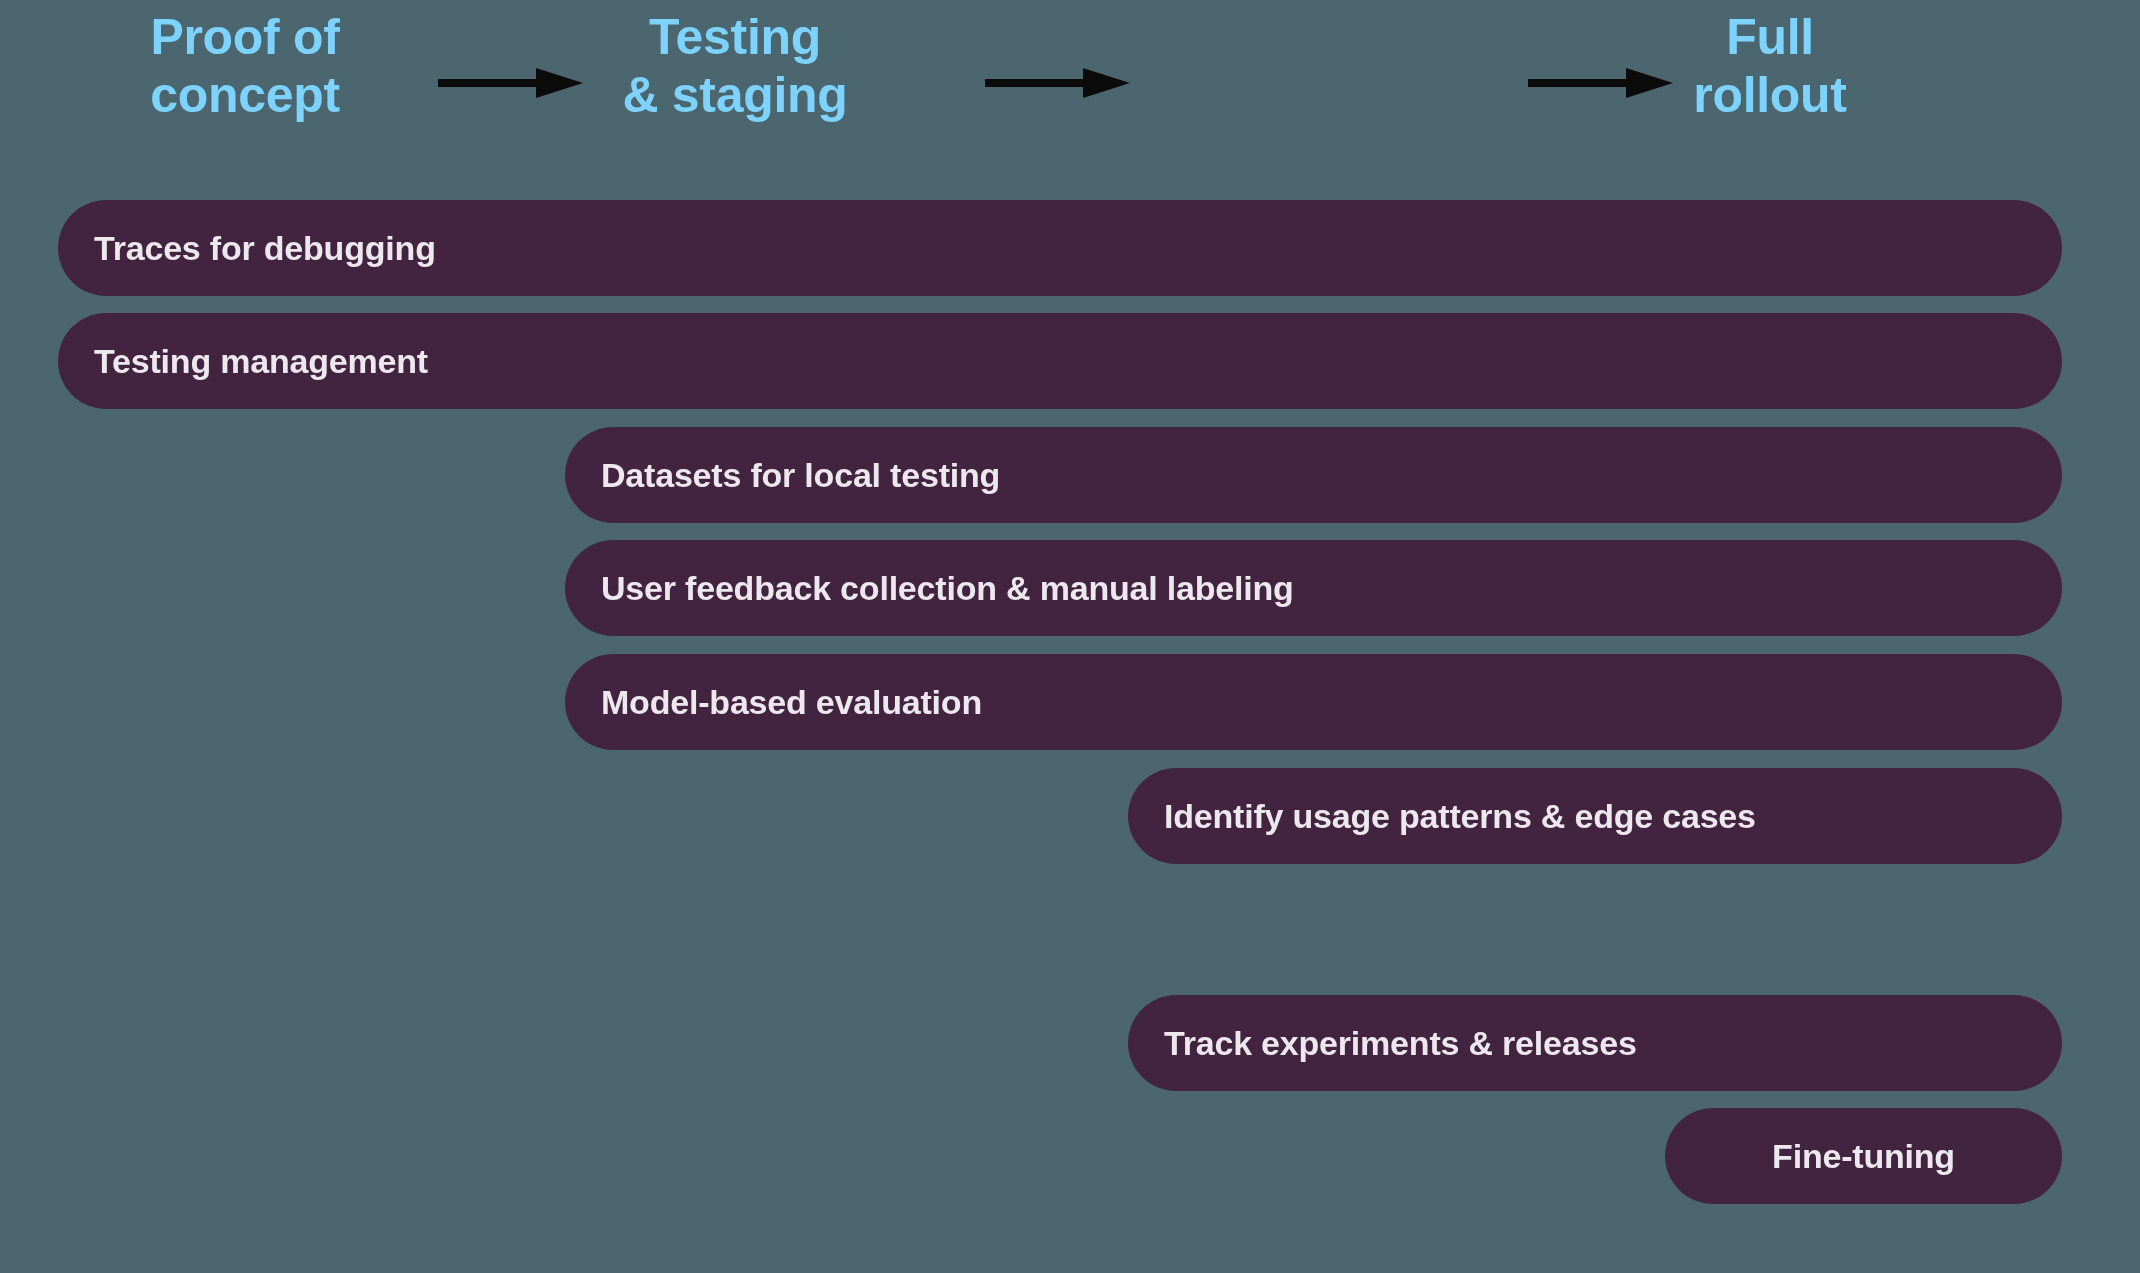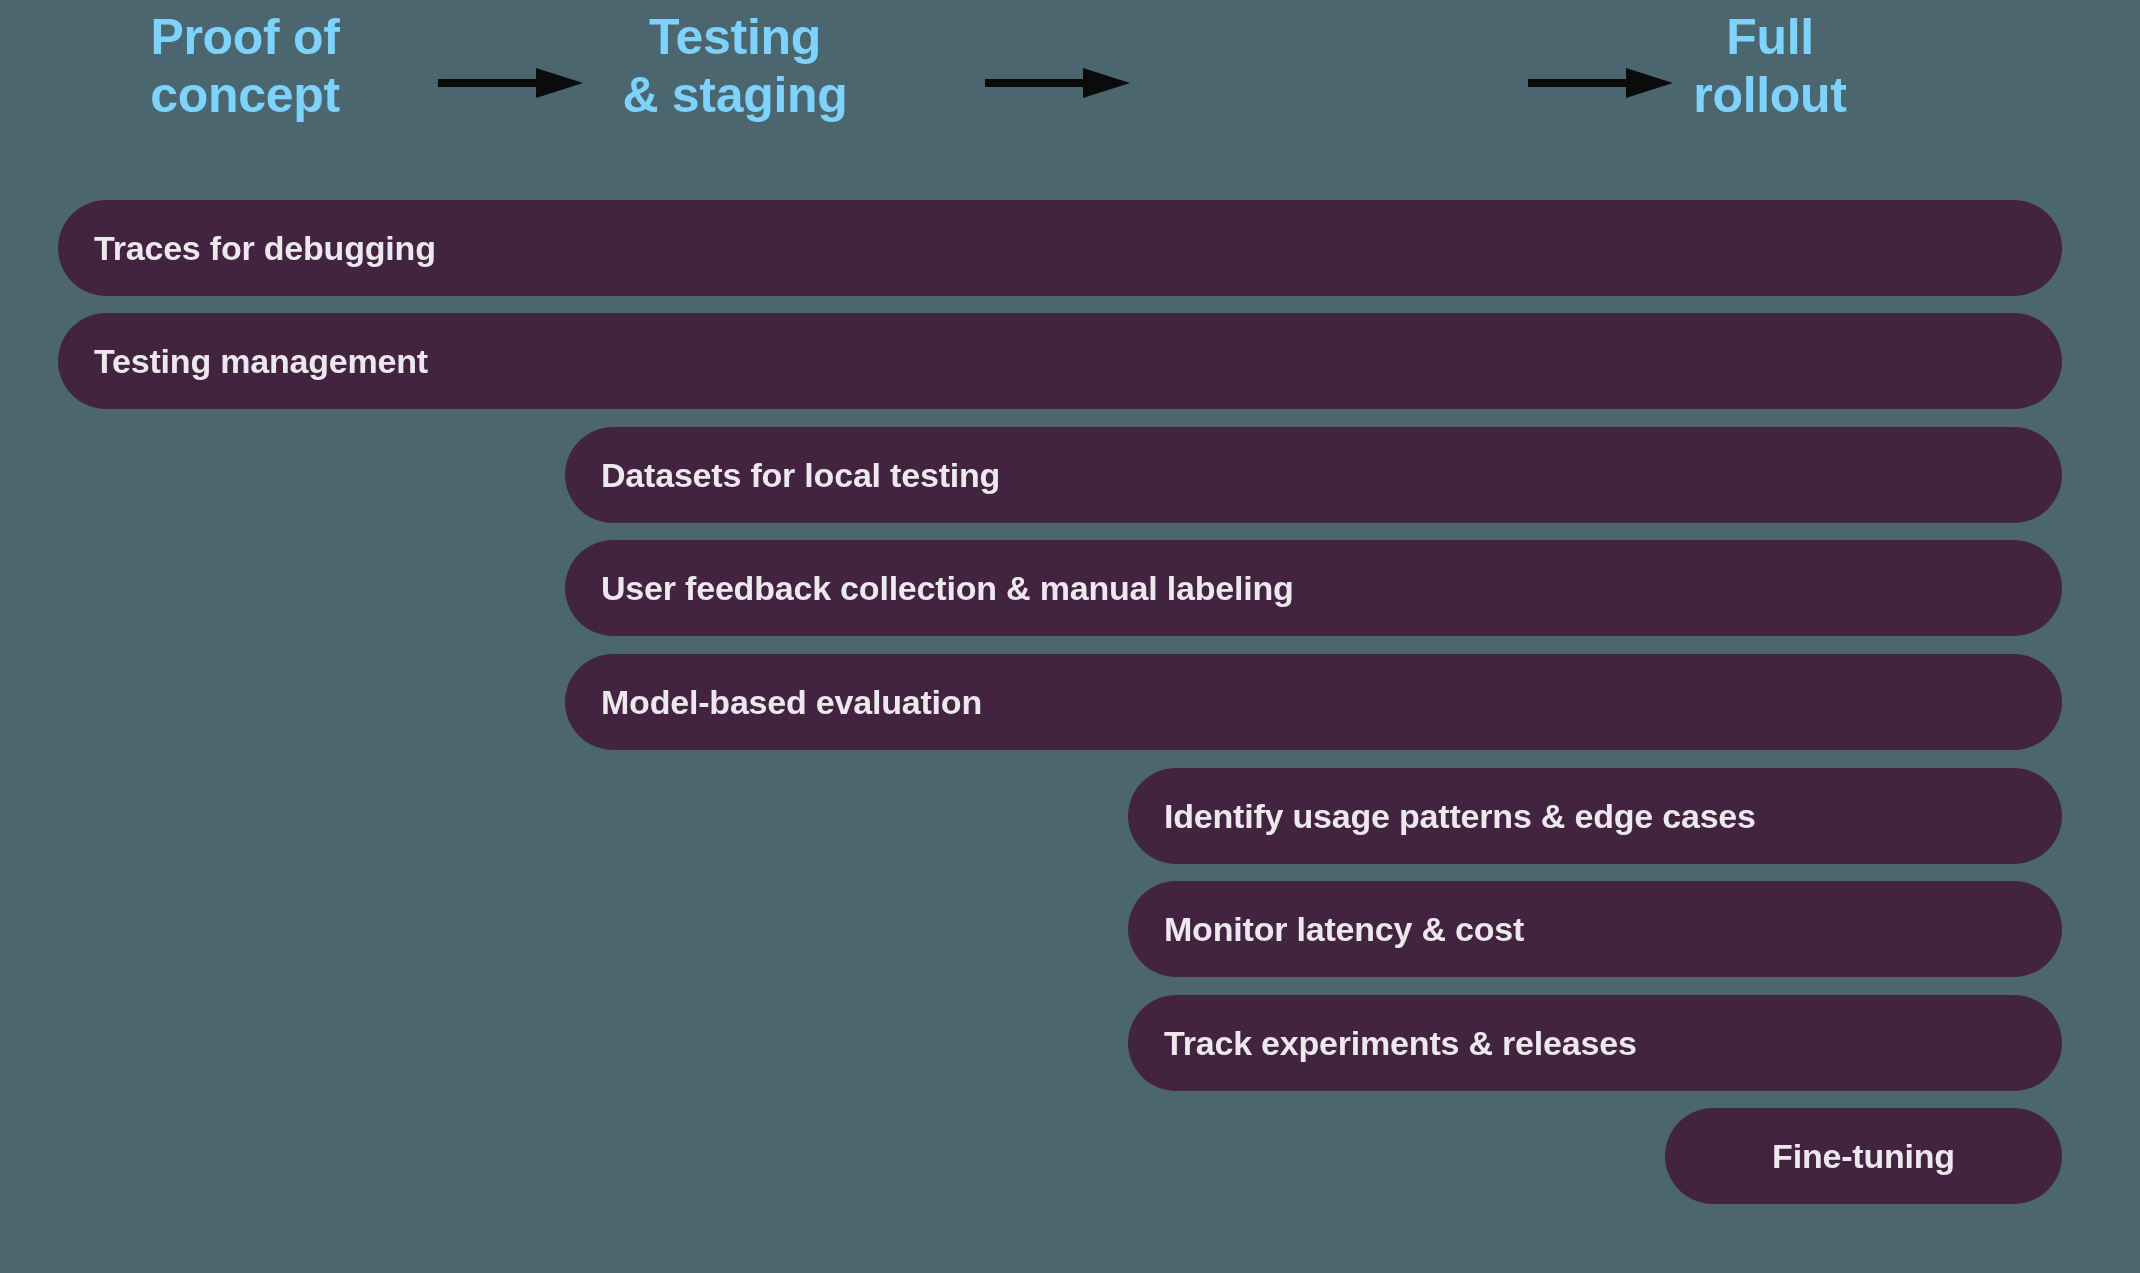--- a/index.html
+++ b/index.html
@@ -147,23 +147,20 @@
   </div>
 
   <div class="pill" style="left: 565px; top: 654px; width: 1497px;">
     <span class="pill-label">Model-based evaluation</span>
   </div>
 
   <div class="pill" style="left: 1128px; top: 768px; width: 934px;">
     <span class="pill-label">Identify usage patterns &amp; edge cases</span>
   </div>
 
-  <div class="pill" style="left: 1128px; top: 881px; width: 934px;">
-    <span class="pill-label">Monitor latency &amp; cost</span>
-  </div>
 
   <div class="pill" style="left: 1128px; top: 995px; width: 934px;">
     <span class="pill-label">Track experiments &amp; releases</span>
   </div>
 
   <div class="pill centered" style="left: 1665px; top: 1108px; width: 397px;">
     <span class="pill-label">Fine-tuning</span>
   </div>
 
 </div>

